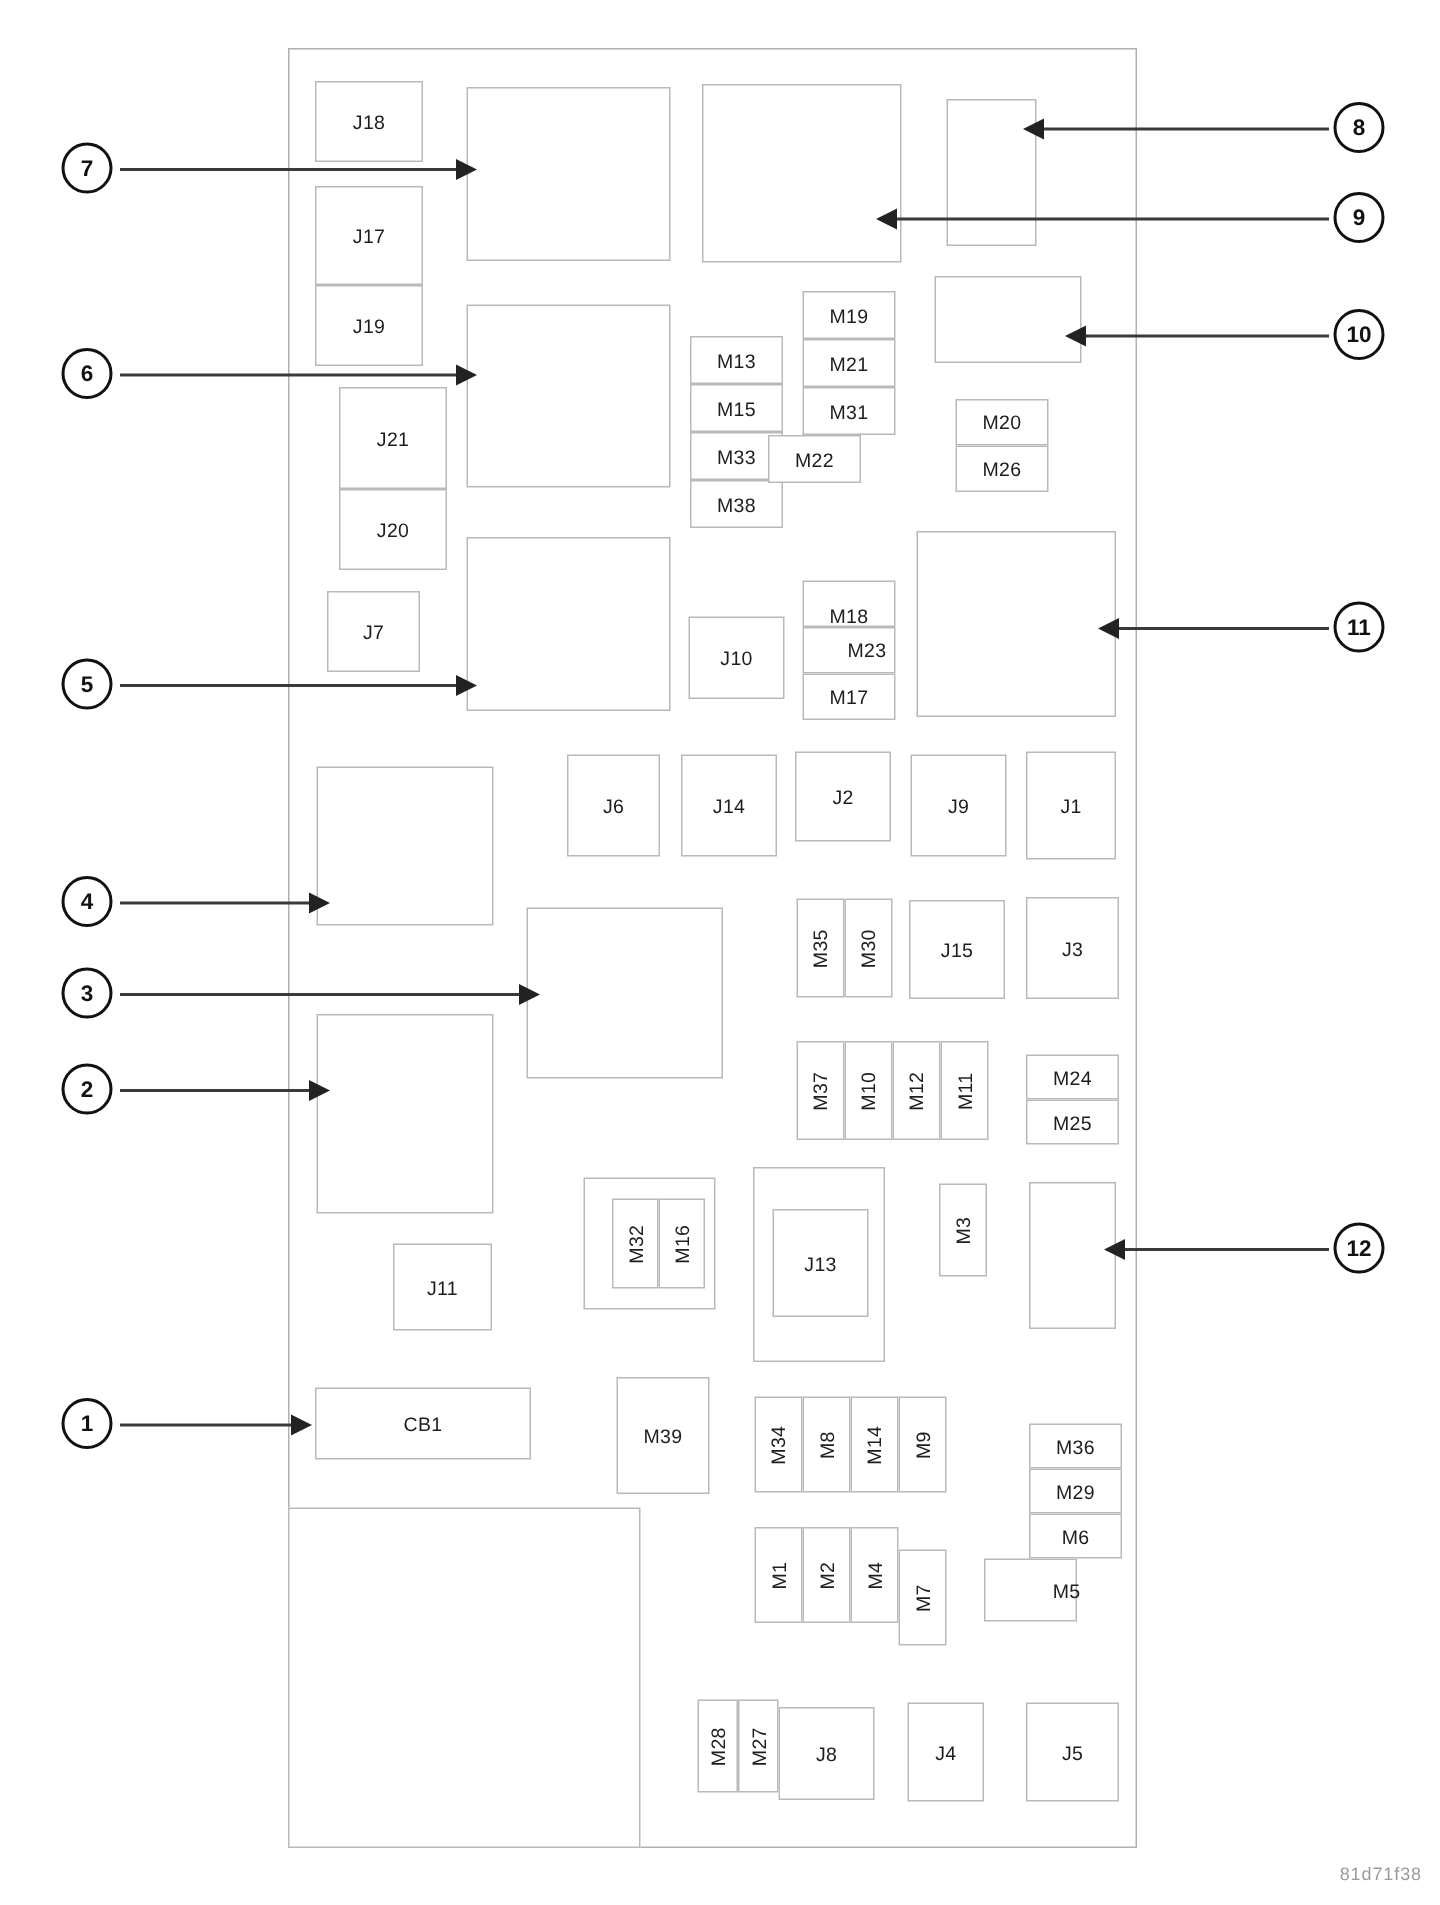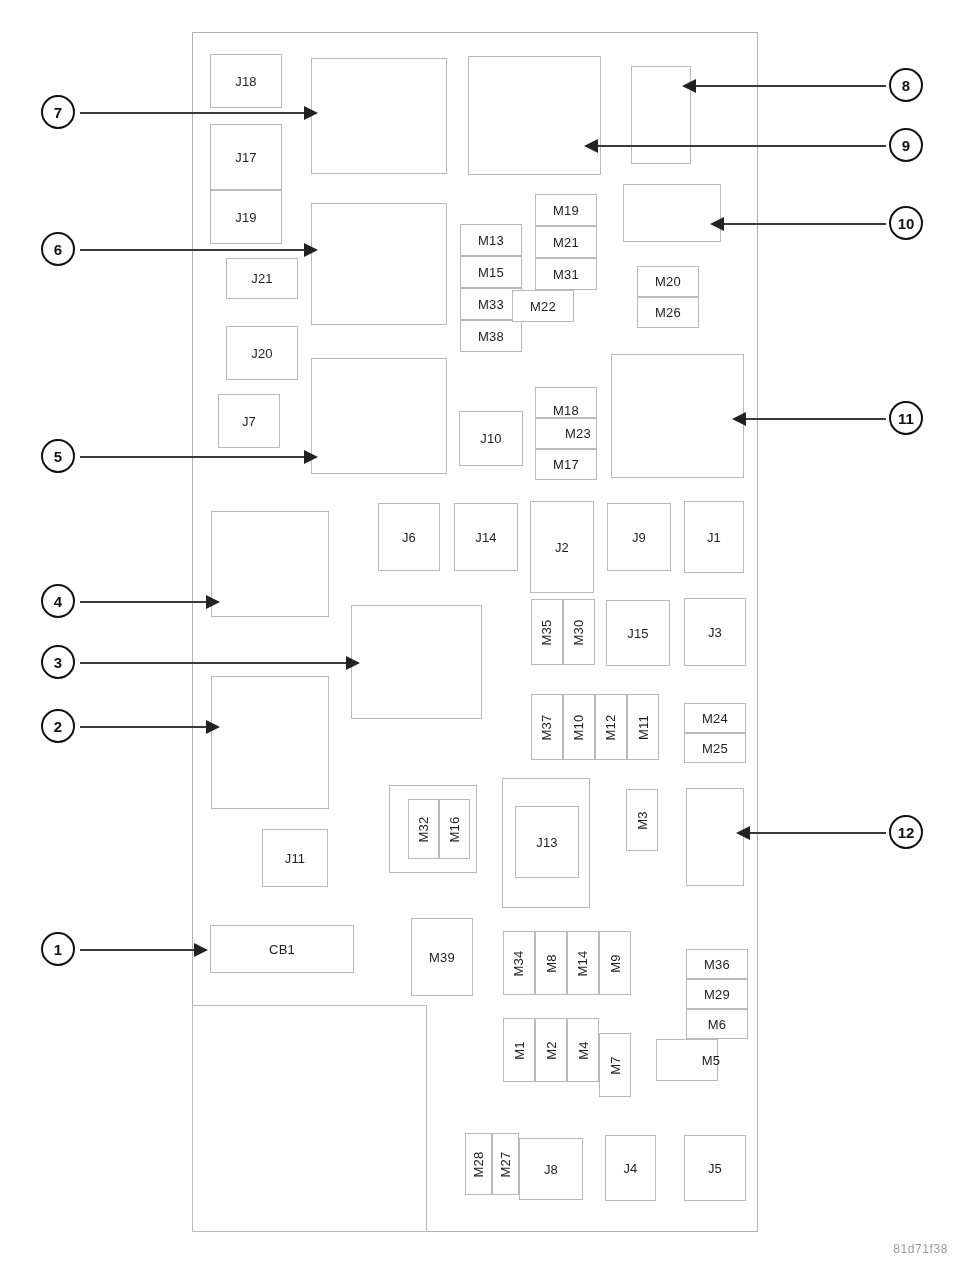--- a/index.html
+++ b/index.html
@@ -45,21 +45,21 @@
   <div id="components-layer">
       <div class="box" style="left: 210px; top: 54px; width: 72px; height: 54px;">
         <span class="lbl">J18</span>
       </div>
       <div class="box" style="left: 210px; top: 104px; width: 72px; height: 66px; margin-top: 20px;">
         <span class="lbl">J17</span>
       </div>
       <div class="box" style="left: 210px; top: 190px; width: 72px; height: 54px;">
         <span class="lbl">J19</span>
       </div>
-      <div class="box" style="left: 226px; top: 258px; width: 72px; height: 41px;">
+      <div class="box" style="left: 226px; top: 258px; width: 72px; height: 68px;">
         <span class="lbl">J21</span>
       </div>
       <div class="box" style="left: 226px; top: 326px; width: 72px; height: 54px;">
         <span class="lbl">J20</span>
       </div>
       <div class="box" style="left: 218px; top: 394px; width: 62px; height: 54px;">
         <span class="lbl">J7</span>
       </div>
       <div class="box" style="left: 262px; top: 829px; width: 66px; height: 58px;">
         <span class="lbl">J11</span>
@@ -122,21 +122,21 @@
       </div>
       <div class="box" style="left: 459px; top: 411px; width: 64px; height: 55px;">
         <span class="lbl">J10</span>
       </div>
       <div class="box" style="left: 378px; top: 503px; width: 62px; height: 68px;">
         <span class="lbl">J6</span>
       </div>
       <div class="box" style="left: 454px; top: 503px; width: 64px; height: 68px;">
         <span class="lbl">J14</span>
       </div>
-      <div class="box" style="left: 530px; top: 501px; width: 64px; height: 92px;">
+      <div class="box" style="left: 530px; top: 501px; width: 64px; height: 60px;">
         <span class="lbl">J2</span>
       </div>
       <div class="box" style="left: 607px; top: 503px; width: 64px; height: 68px;">
         <span class="lbl">J9</span>
       </div>
       <div class="box" style="left: 684px; top: 501px; width: 60px; height: 72px;">
         <span class="lbl">J1</span>
       </div>
       <div class="box vert" style="left: 531px; top: 599px; width: 32px; height: 66px;">
         <span class="lbl">M35</span>

